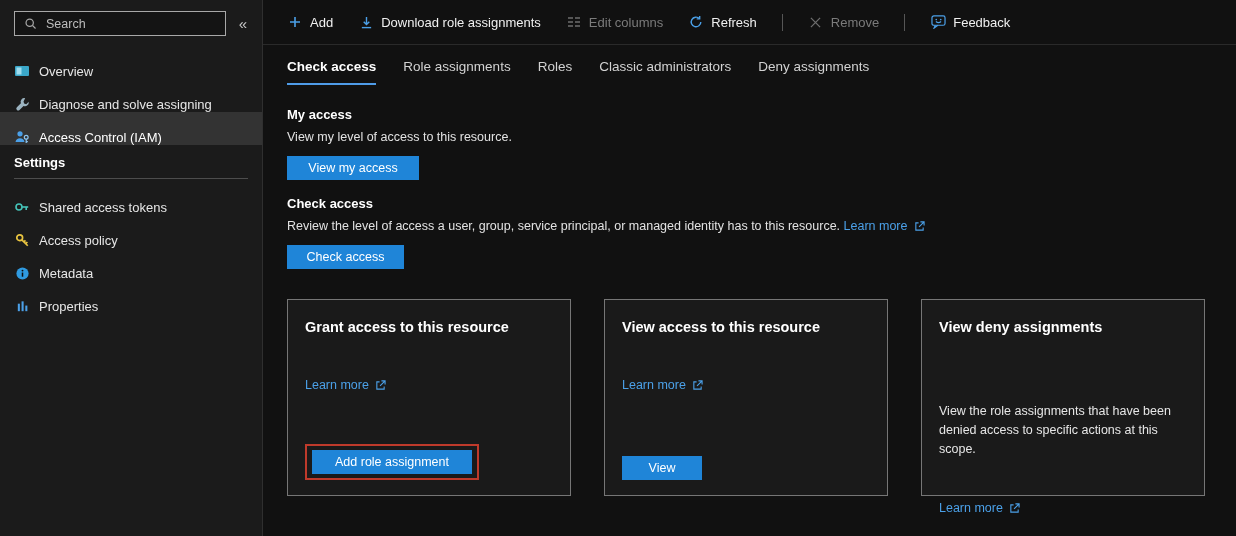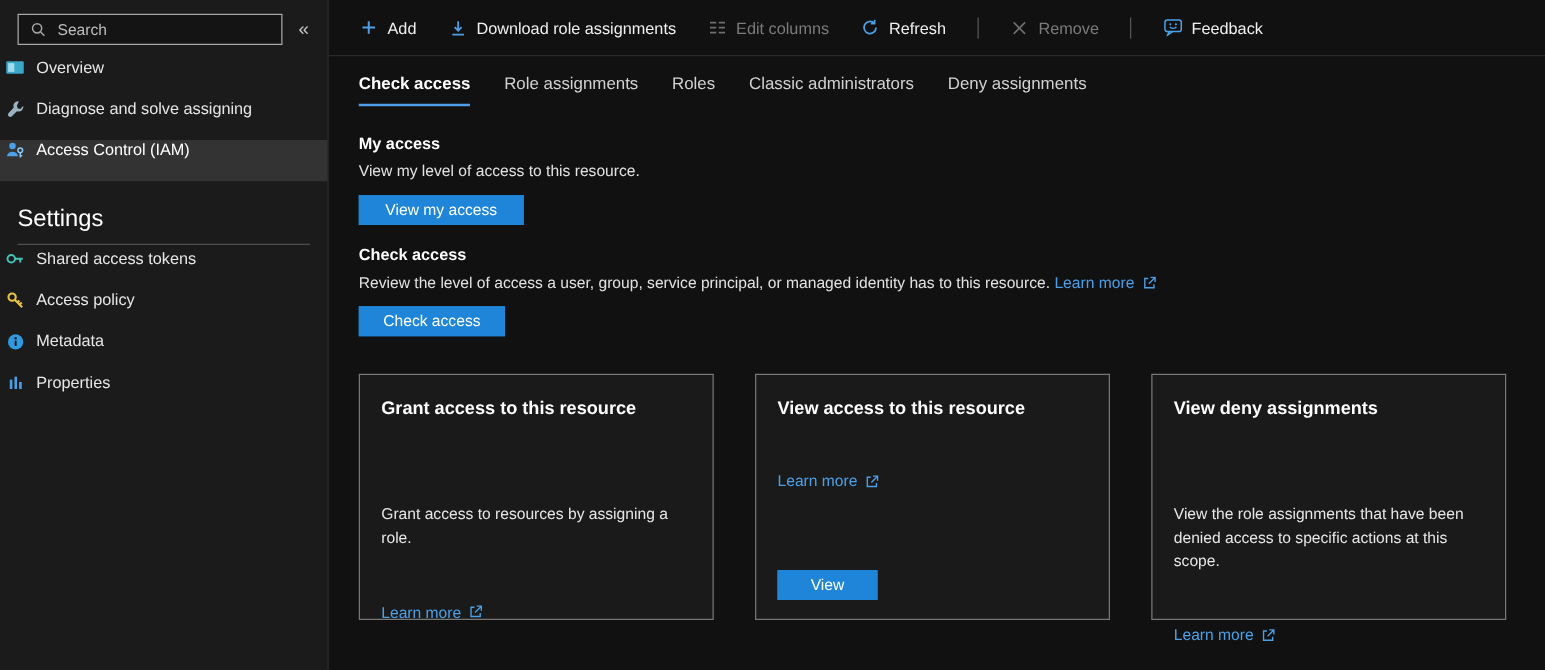--- a/index.html
+++ b/index.html
@@ -17,24 +17,24 @@
   }
   .app{display:flex;height:100%;}
 
   
   .sidebar{width:263px;min-width:263px;background:#1b1b1b;border-right:1px solid #2f2f2f;}
   .search-row{display:flex;align-items:center;gap:6px;padding:11px 8px 10px 14px;}
   .search-box{flex:1;display:flex;align-items:center;gap:6px;border:1px solid #a8a8a8;background:#141414;height:25px;padding:4px 7px;}
   .search-box input{flex:1;min-width:0;background:transparent;border:0;outline:none;color:#ddd;font-size:12.5px;font-family:inherit;}
   .search-box input::placeholder{color:#bdbdbd;}
   .collapse-btn{width:22px;text-align:center;color:#c8c8c8;font-size:15px;cursor:pointer;user-select:none;}
-  .nav-item{display:flex;align-items:flex-start;gap:9px;height:33px;padding:0 4px;color:#e6e6e6;cursor:pointer;}
+  .nav-item{display:flex;align-items:flex-end;gap:9px;height:33px;padding:0 14px;color:#e6e6e6;cursor:pointer;}
   .nav-item.selected{background:#333;color:#fff;}
   .ni{width:16px;height:16px;flex:0 0 16px;display:flex;align-items:center;justify-content:center;}
-  .settings-header{font-weight:400;color:#fff;padding:20px 14px 0;font-size:19px;}
+  .settings-header{font-weight:700;color:#fff;padding:10px 14px 0;font-size:13px;}
   .settings-divider{border-top:1px solid #4d4d4d;margin:8px 14px 3px;}
 
   
   .main{flex:1;display:flex;flex-direction:column;background:#111;min-width:0;}
   .toolbar{display:flex;align-items:center;gap:25px;height:45px;padding:11px 24px;border-bottom:1px solid #2a2a2a;white-space:nowrap;}
   .tool{display:flex;align-items:center;gap:7px;color:#f0f0f0;cursor:pointer;font-size:13px;}
   .tool.disabled{color:#7b7b7b;cursor:default;}
   .tb-divider{width:1px;height:17px;background:#565656;}
 
   .tabs{display:flex;gap:27px;padding:14px 24px 0;}
@@ -258,21 +258,20 @@
               </svg>
           </span>
         </a>
       </div>
       <button class="btn-primary check-access-btn">Check access</button>
 
       <div class="cards">
 
         <div class="card">
           <div class="card-title">Grant access to this resource</div>
-          <div class="card-desc">Grant access to resources by assigning a role.</div>
           <a class="learn-more">
             <span>Learn more</span>
             <span class="ni" style="width:11px;height:11px;">
               <svg width="11" height="11" viewBox="0 0 12 12">
                   <path d="M5 2H2v8h8V7" fill="none" stroke="currentColor" stroke-width="1.2"></path>
                   <path d="M7 1h4v4M11 1 5.5 6.5" fill="none" stroke="currentColor" stroke-width="1.2"></path>
                 </svg>
             </span>
           </a>
           <div class="card-footer">

